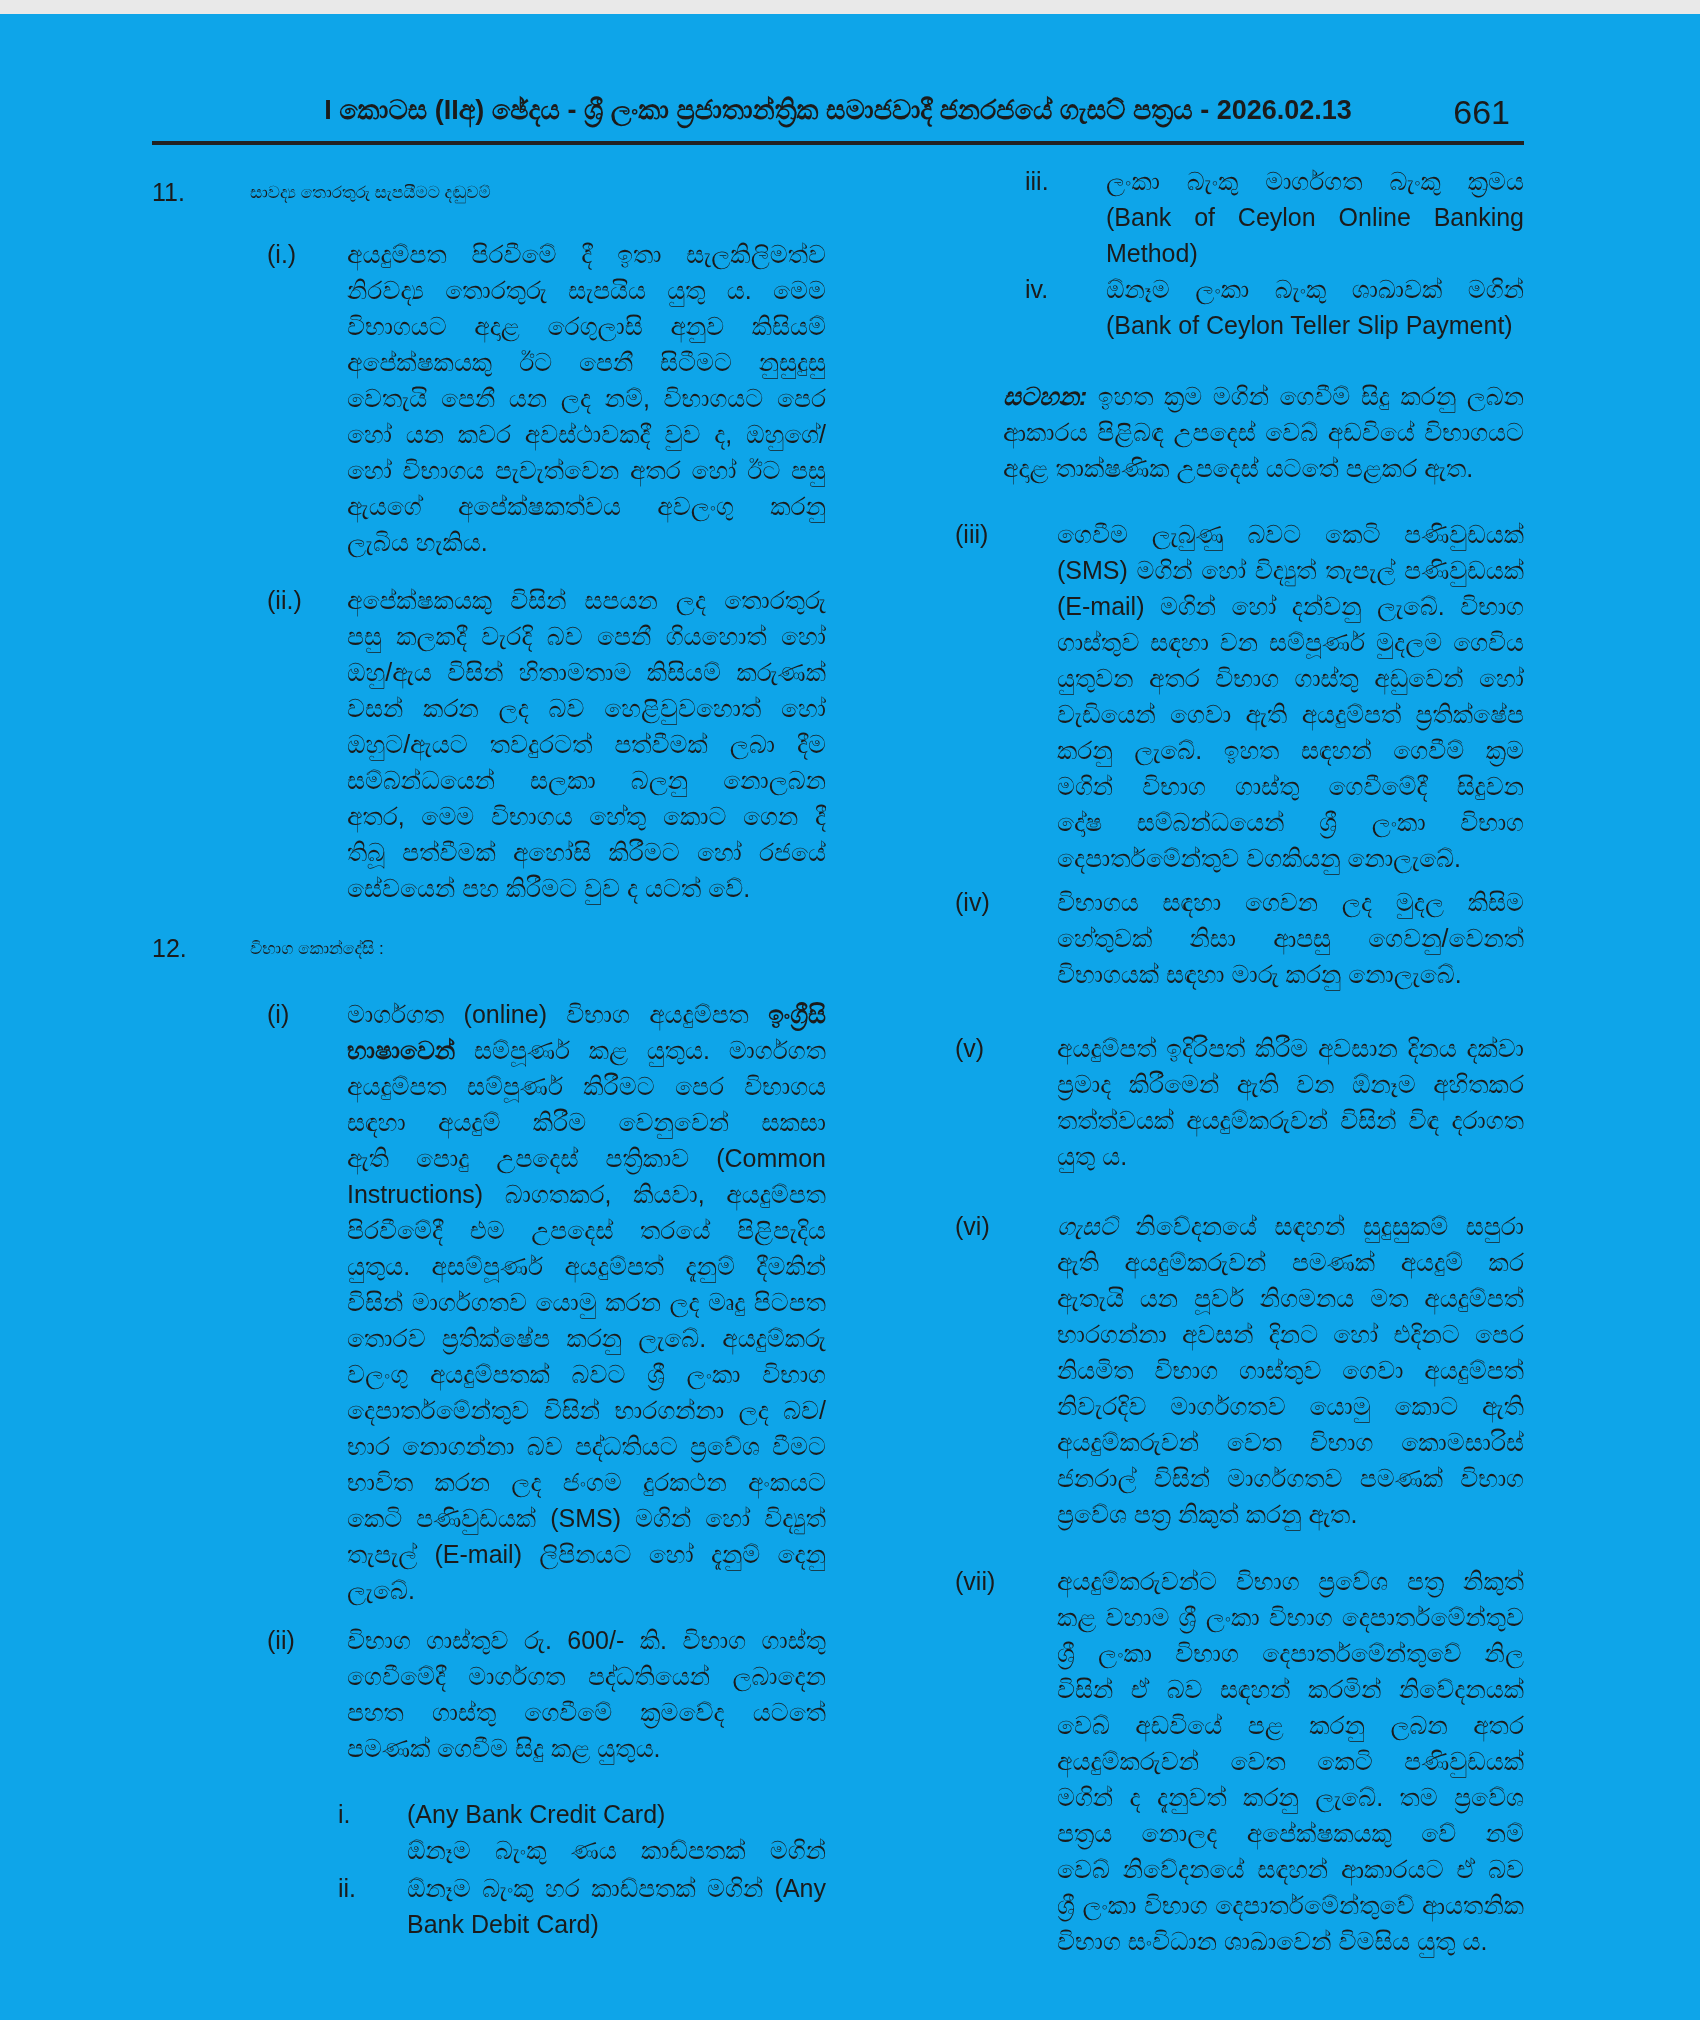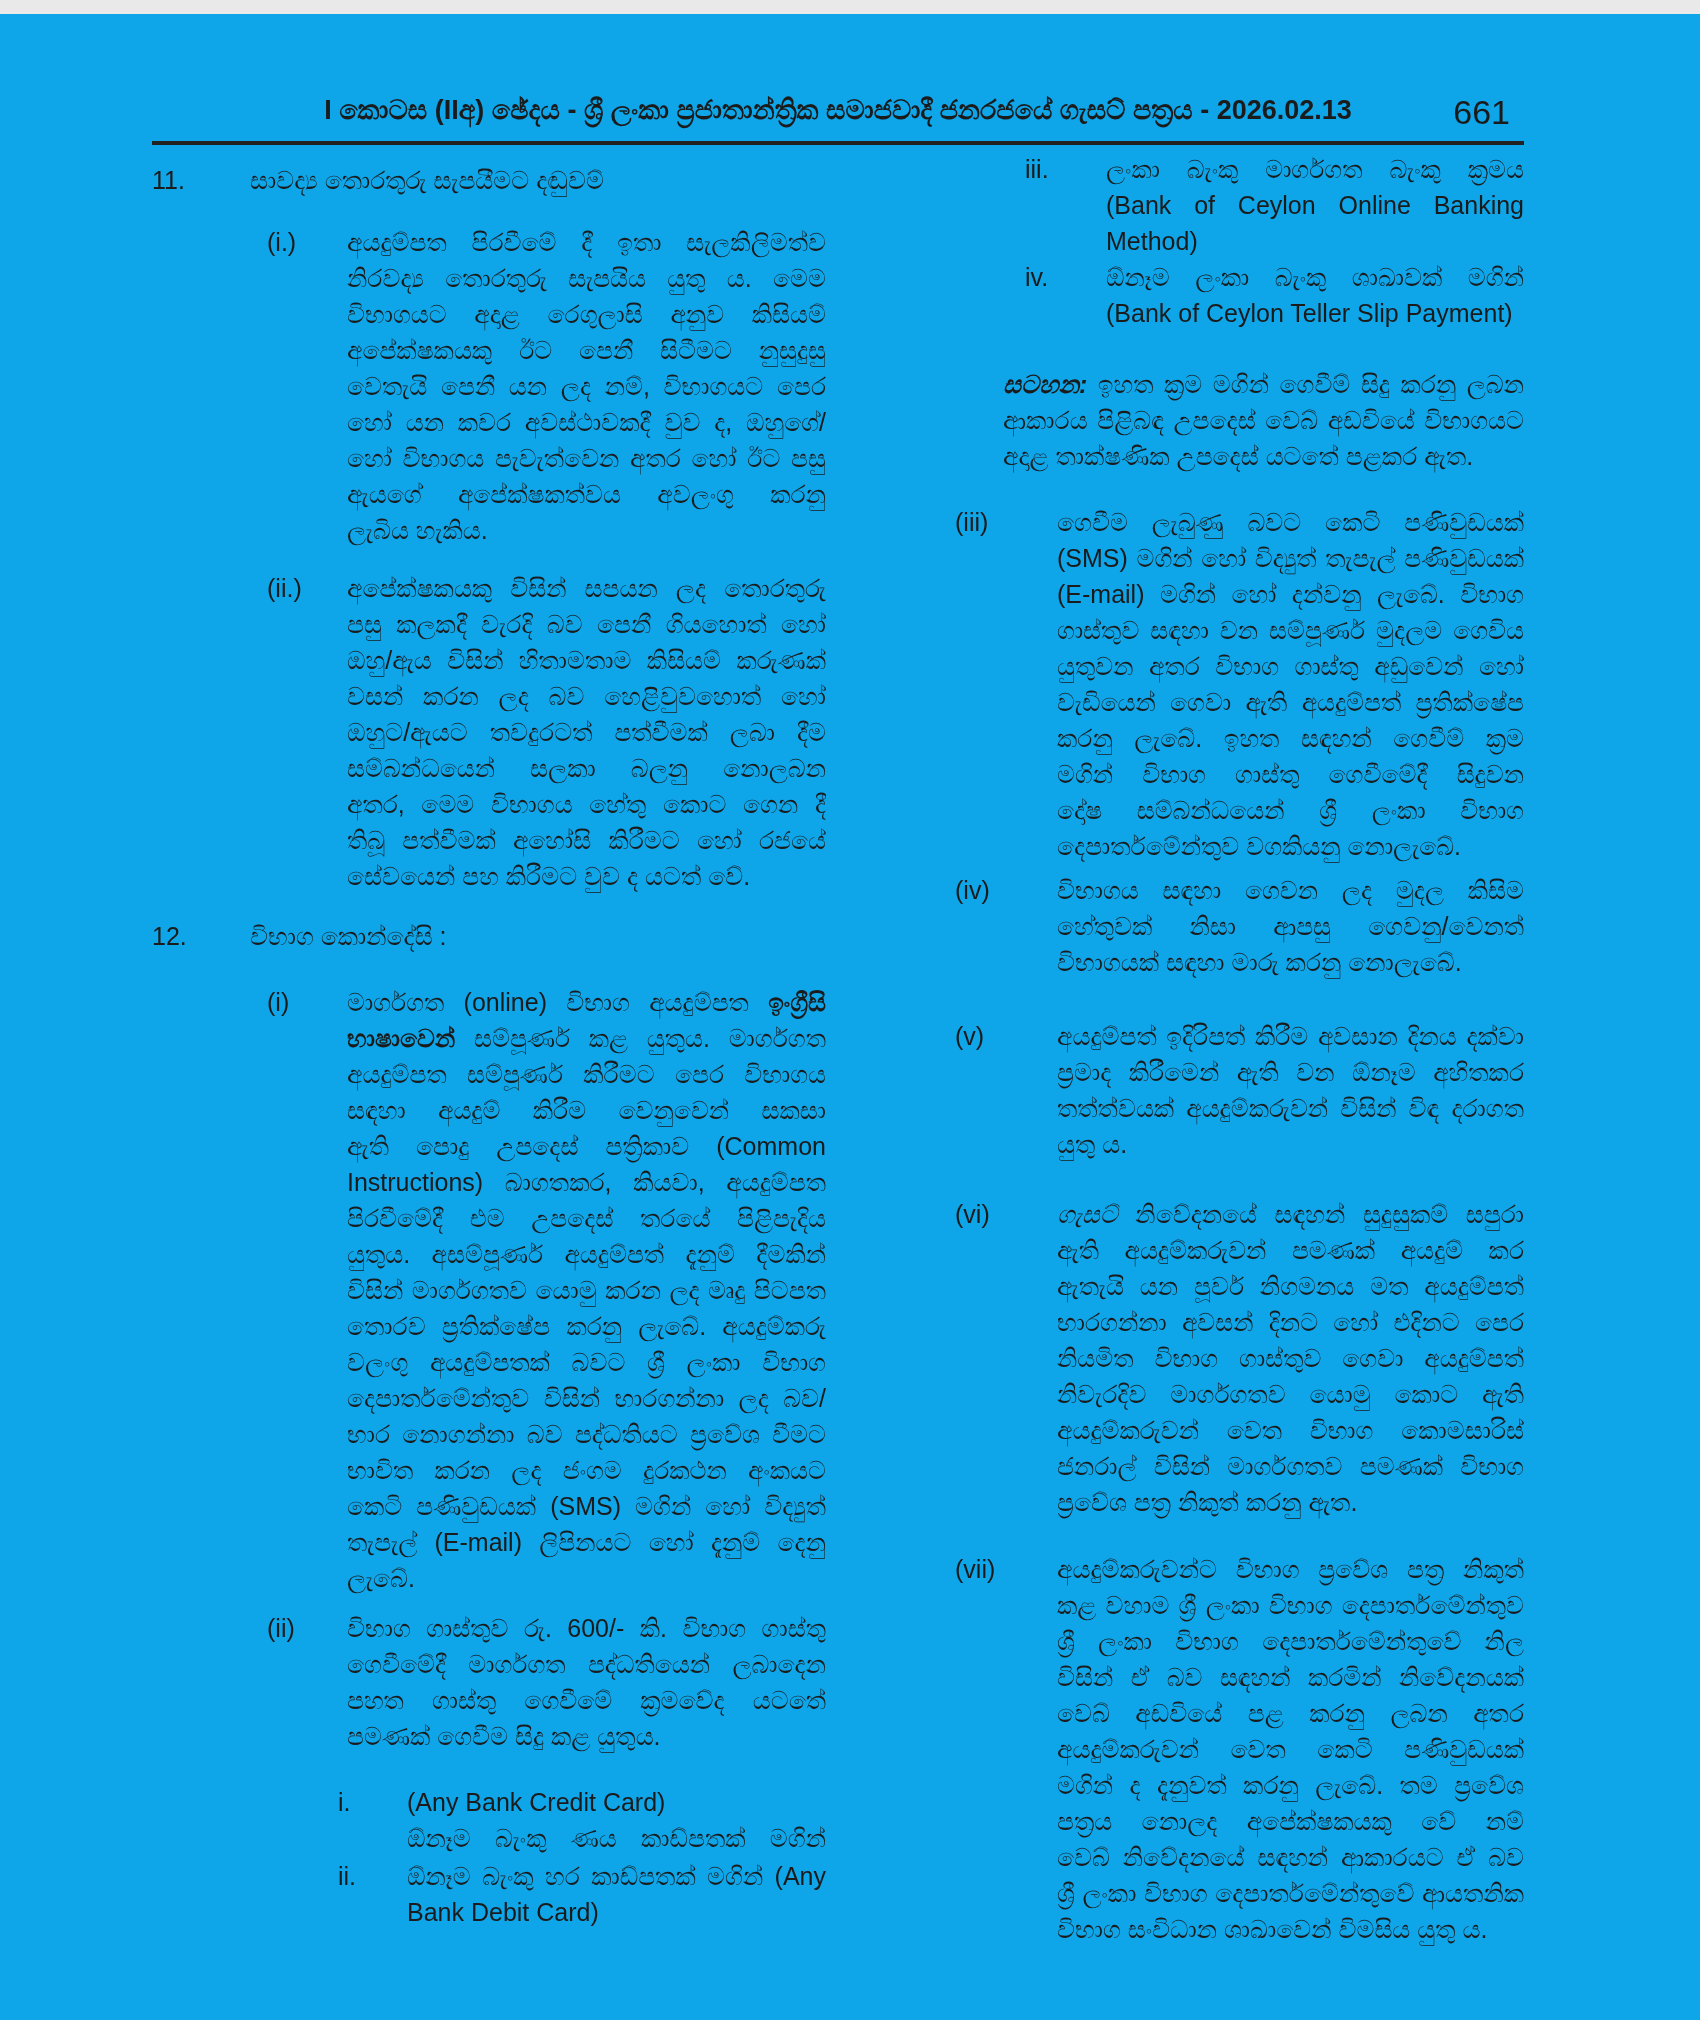--- a/index.html
+++ b/index.html
@@ -12,27 +12,27 @@
   .hdr-title{
     position:absolute;left:152px;top:78px;width:1372px;height:40px;
     text-align:center;font-size:27px;font-weight:bold;line-height:36px;
     white-space:nowrap;overflow:hidden;
   }
   .hdr-pageno{
     position:absolute;top:80px;right:190px;font-size:34px;line-height:36px;
   }
   .rule{position:absolute;left:152px;top:127px;width:1372px;height:4px;background:#222;}
   
-  .col{position:absolute;top:0;height:1568px;}
+  .col{position:absolute;top:12px;height:1568px;}
   .col-left{left:152px;width:674px;}
   .col-right{left:955px;width:569px;}
   .block{position:absolute;left:0;width:100%;}
   
   .heading .sec-number{position:absolute;left:0;top:0;font-size:25px;line-height:37px;}
-  .heading .sec-text{display:block;margin-left:98px;font-size:25px;line-height:37px;overflow:hidden;height:37px;}
+  .heading .sec-text{display:block;margin-left:98px;font-size:17px;line-height:37px;overflow:hidden;height:37px;}
   
   .item-label{position:absolute;top:0;font-size:25px;line-height:36px;}
   .col-left .item .item-label{left:115px;}
   .col-left .item .item-body{margin-left:195px;}
   .col-left .subitem .item-label{left:186px;}
   .col-left .subitem .item-body{margin-left:255px;}
   .col-right .item .item-label{left:0;}
   .col-right .item .item-body{margin-left:102px;}
   .col-right .subitem .item-label{left:70px;}
   .col-right .subitem .item-body{margin-left:151px;}

